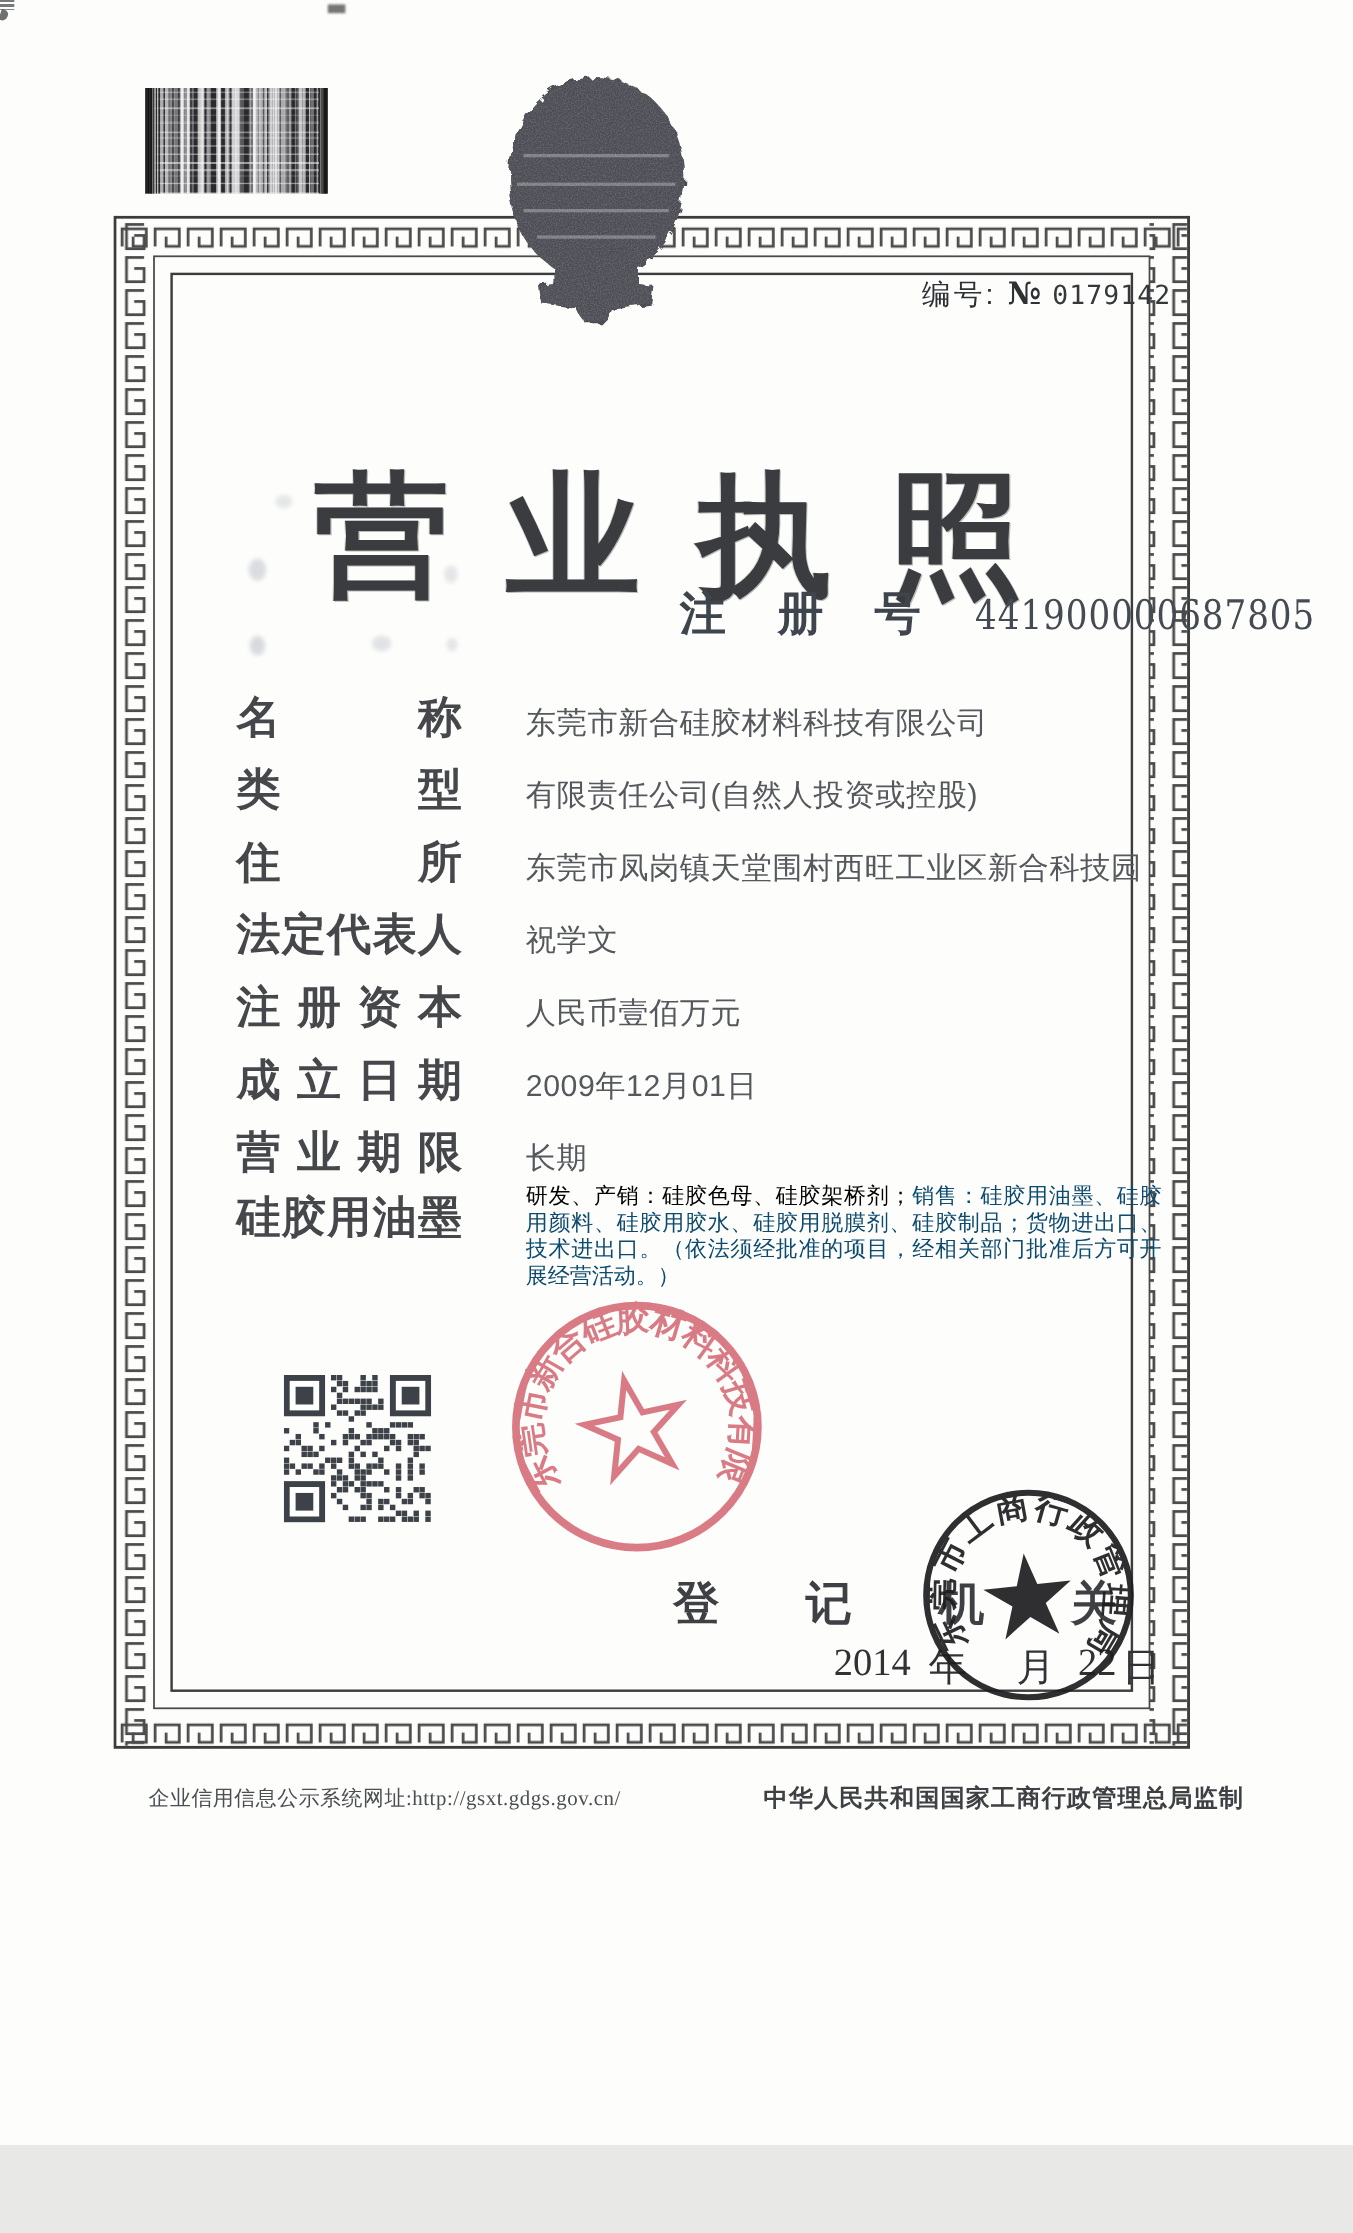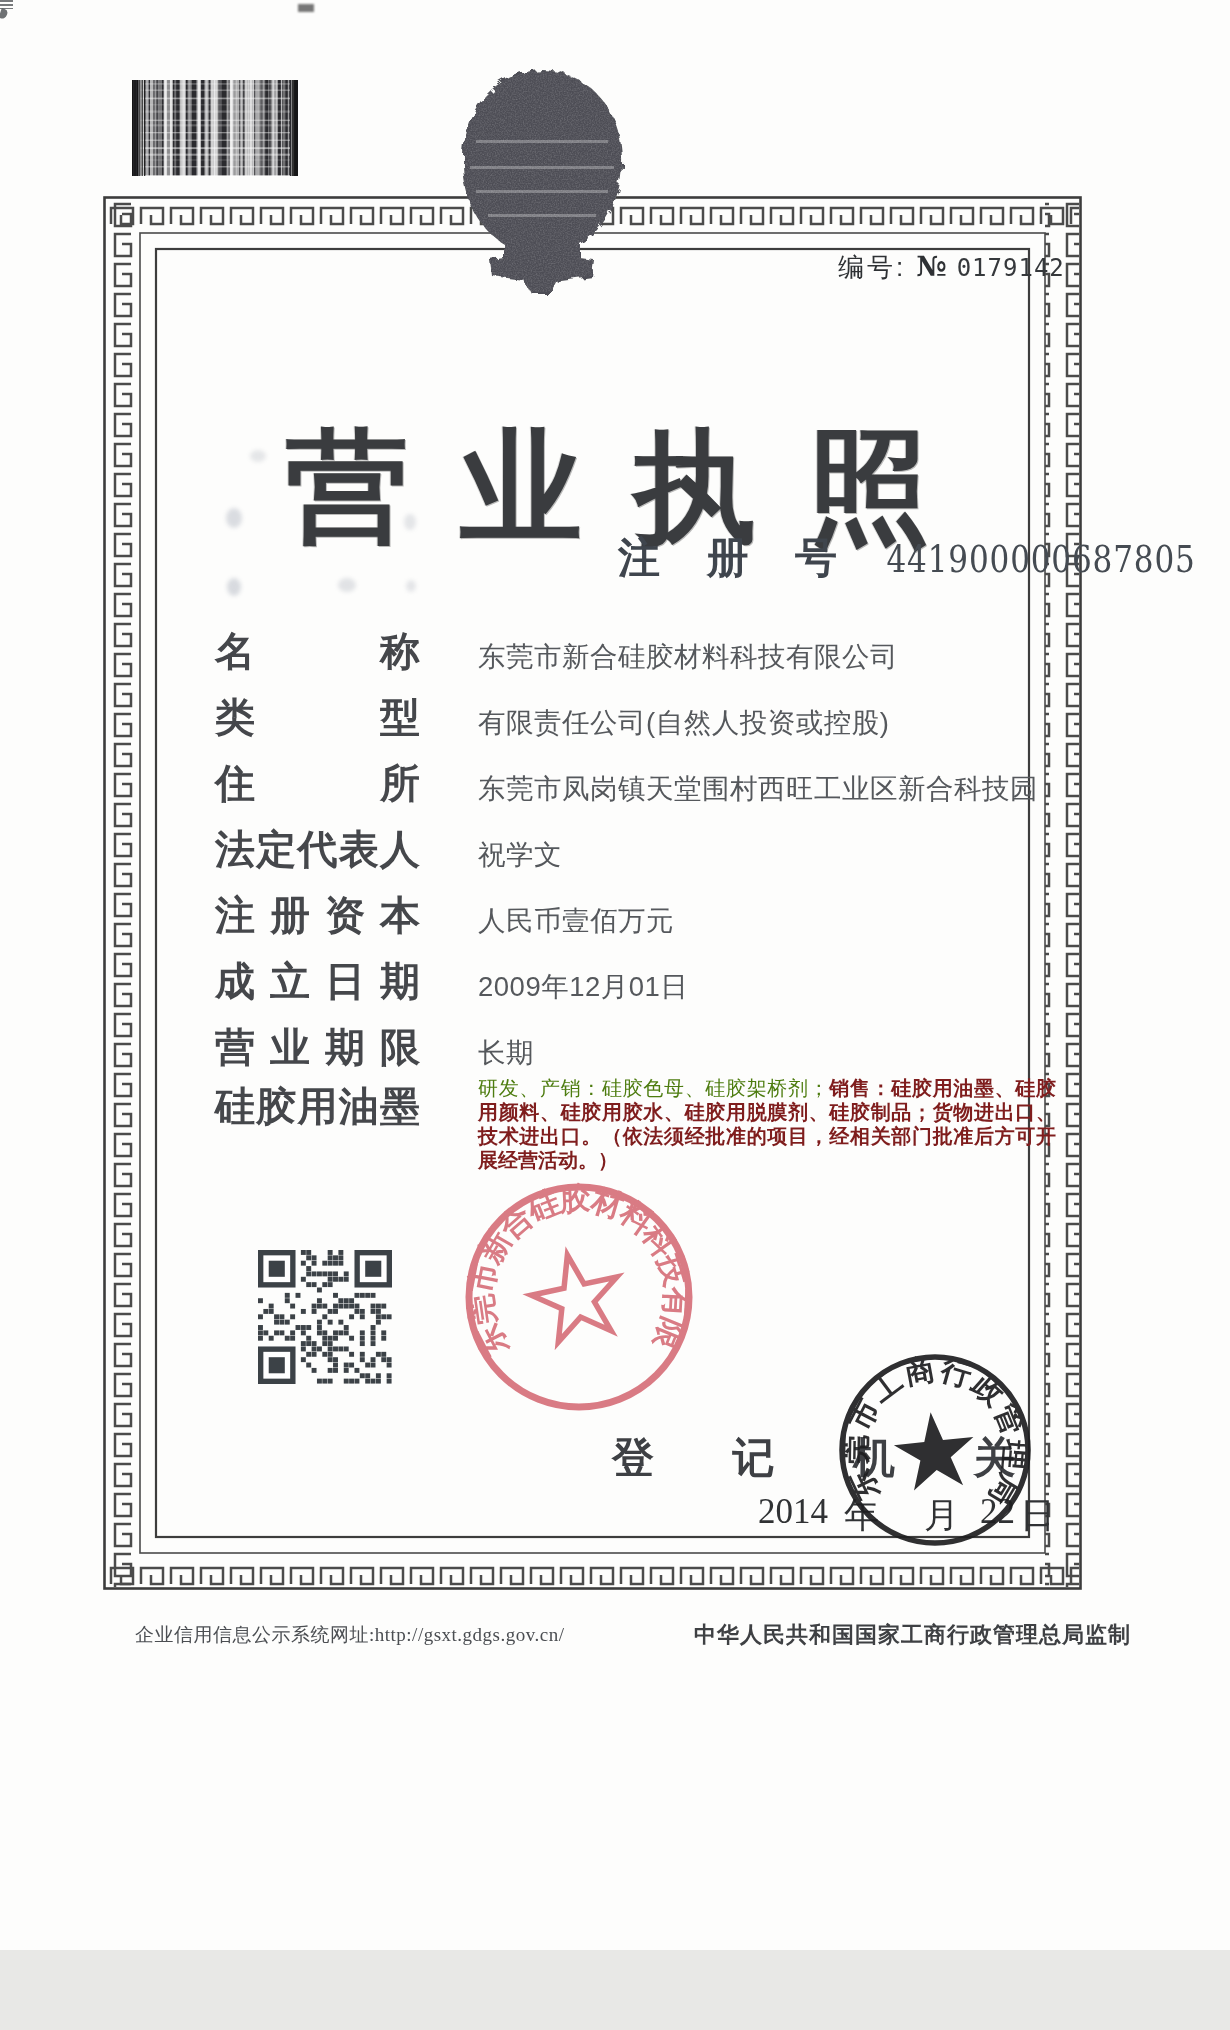--- a/index.html
+++ b/index.html
@@ -21,22 +21,22 @@
   #reg-number{font-family:"DejaVu Serif",serif;font-size:37px;letter-spacing:1px;
               transform:scaleX(.84);transform-origin:left baseline;margin-left:2px;color:#454b52;}
   
   .row{position:absolute;left:215px;width:880px;height:62px;}
   .flabel{position:absolute;left:0;top:0;width:205px;font-size:40px;line-height:44px;font-weight:600;
           color:#45474b;text-align:justify;text-align-last:justify;
           font-family:"Liberation Serif",serif;}
   .fvalue{position:absolute;left:263px;top:9px;font-size:27.5px;letter-spacing:.5px;color:#55585c;white-space:nowrap;}
   #scope-label{left:215px;top:1085px;width:205px;}
   #scope-text{left:478px;top:1076px;width:578px;font-size:20px;line-height:24px;text-align:justify;}
-  #scope-text .light{color:#4d7c0f;}
-  #scope-text .bold{color:#7f1d1d;font-weight:700;}
+  #scope-text .light{color:#000000;}
+  #scope-text .bold{color:#0c4a6e;font-weight:400;}
   
   #registry-label{left:612px;top:1430px;font-size:42px;font-weight:700;letter-spacing:34px;
                   color:#3e4044;font-family:"Liberation Serif",serif;white-space:nowrap;}
   #date-line{left:758px;top:1492px;font-size:35px;color:#303234;font-family:"Liberation Serif",serif;}
   #date-line span{position:absolute;top:0;white-space:nowrap;}
   
   #footer-left{left:104px;top:1622px;font-size:19px;color:#4b4e52;font-family:"Liberation Serif",serif;letter-spacing:.5px;margin-left:31px;}
   #footer-right{left:694px;top:1620px;font-size:22px;font-weight:600;color:#3e4043;letter-spacing:1px;}
   
   .smudge{position:absolute;border-radius:50%;filter:blur(2px);}

